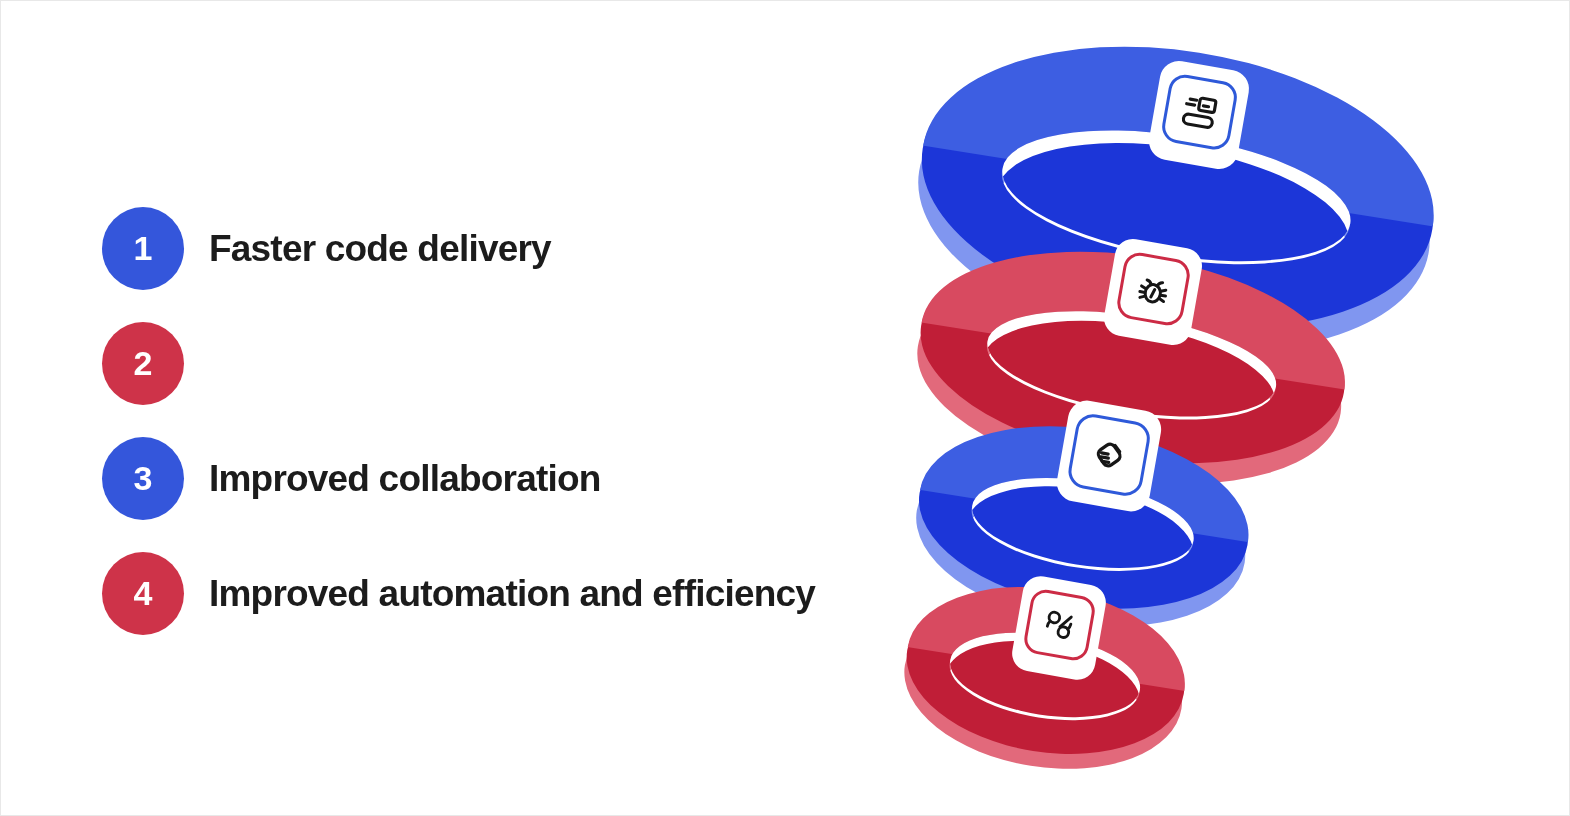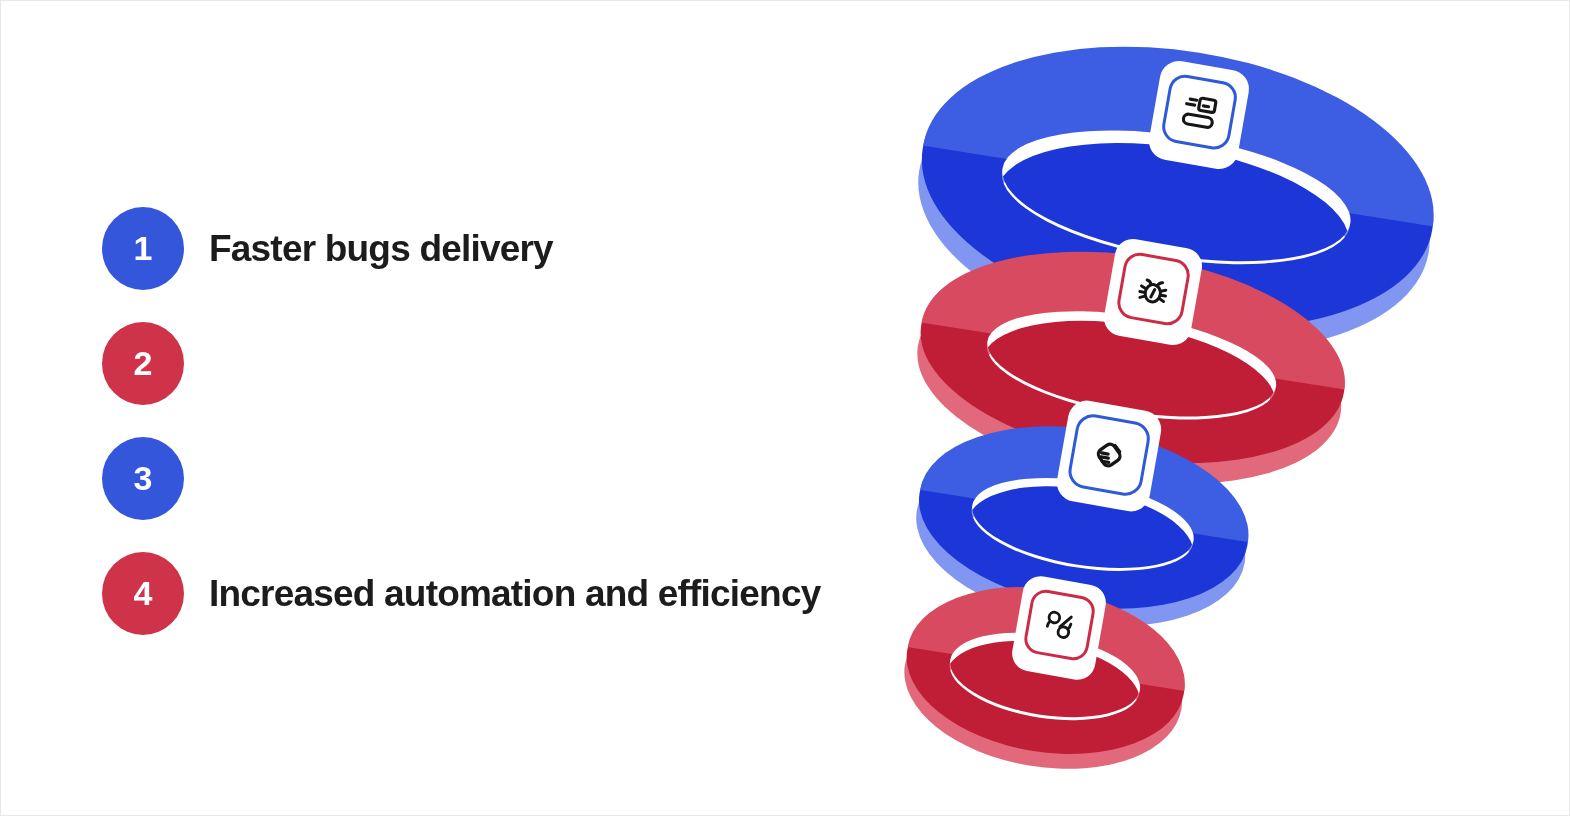--- a/index.html
+++ b/index.html
@@ -41,31 +41,32 @@
   .ic{fill:none;stroke:var(--icon_stroke,#161616);stroke-width:2.1;stroke-linecap:round;stroke-linejoin:round;}
 </style>
 </head>
 <body>
 
 <div class="canvas">
 
   <div class="benefits">
     <div class="benefit">
       <div class="num num-blue">1</div>
-      <div class="label">Faster bugs delivery</div>
+      <div class="label">Faster code delivery</div>
     </div>
     <div class="benefit">
       <div class="num num-red">2</div>
     </div>
     <div class="benefit">
       <div class="num num-blue">3</div>
+      <div class="label">Improved collaboration</div>
     </div>
     <div class="benefit">
       <div class="num num-red">4</div>
-      <div class="label">Increased automation and efficiency</div>
+      <div class="label">Improved automation and efficiency</div>
     </div>
   </div>
 
   <svg class="rings" width="720" height="816" viewBox="850 0 720 816" xmlns="http://www.w3.org/2000/svg">
     <defs>
       <clipPath id="hole1">
           <ellipse cx="1177" cy="195" rx="176" ry="60"></ellipse>
         </clipPath>
       <clipPath id="top1">
           <rect x="880" y="18" width="594" height="167"></rect>

